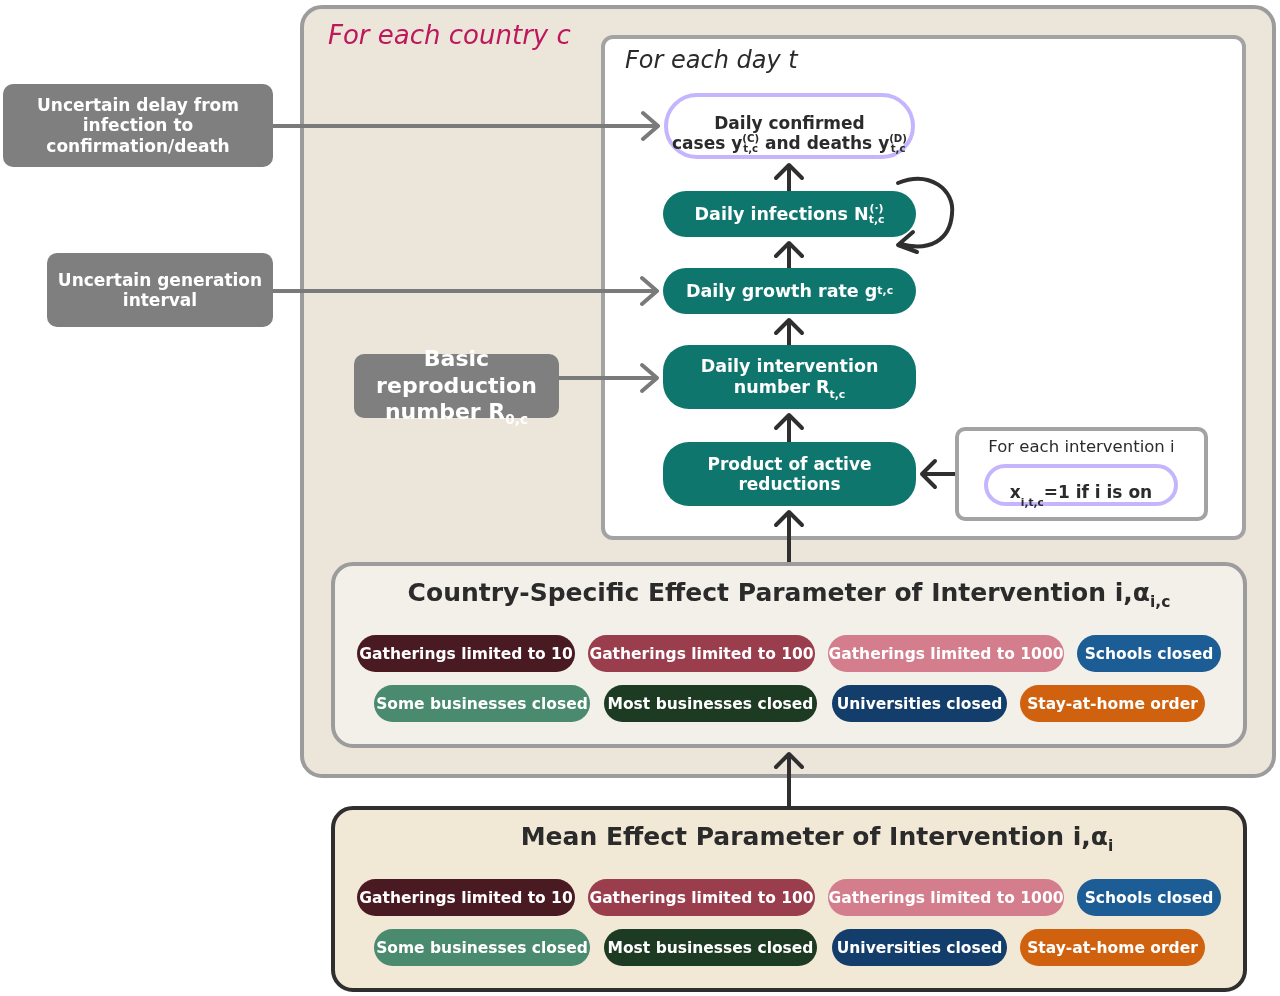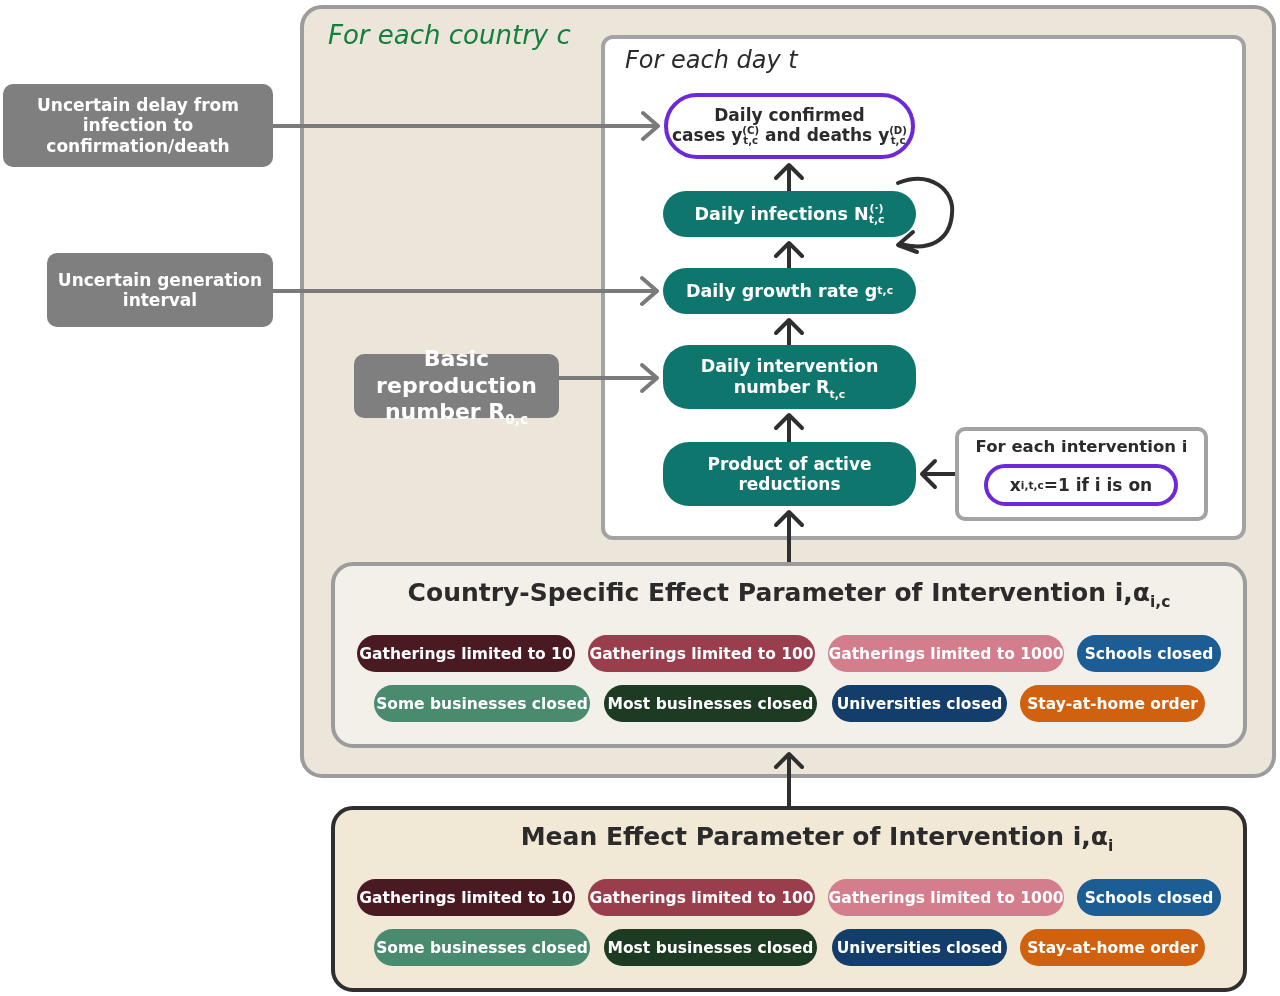--- a/index.html
+++ b/index.html
@@ -3,50 +3,50 @@
 <meta charset="utf-8">
 <style>
   html, body { margin:0; padding:0; background:#ffffff; }
   body { width:1280px; height:996px; position:relative; overflow:hidden;
          font-family:"DejaVu Sans", "Liberation Sans", sans-serif; color:#2b2b2b; }
   .abs { position:absolute; box-sizing:border-box; }
 
   
   #country-panel { left:300px; top:5px; width:976px; height:773px;
     background:#ece6da; border:4px solid #9c9c9c; border-radius:22px; }
-  #country-title { left:328px; top:20px; font-size:26px; font-style:italic; color:#15803d; }
+  #country-title { left:328px; top:20px; font-size:26px; font-style:italic; color:#be185d; }
 
   
   #day-panel { left:601px; top:35px; width:645px; height:505px;
     background:#ffffff; border:4px solid #a3a3a3; border-radius:12px; }
   #day-title { left:625px; top:46px; font-size:24px; font-style:italic; color:#2b2b2b; }
 
   
   .node { display:flex; align-items:center; justify-content:center; text-align:center;
     font-weight:bold; line-height:1.2; color:#fff; }
   .dark { background:#0f766e; border-radius:26px; }
   .grey { background:#7f7f7f; border-radius:10px; font-size:17px; }
-  .white-node { background:#fff; color:#2b2b2b; border:4px solid #6d28d9; border-radius:34px; }
+  .white-node { background:#fff; color:#2b2b2b; border:4px solid #c4b5fd; border-radius:34px;align-items:flex-end; }
 
   sub, sup { font-size:0.62em; line-height:0; }
 
   #node-confirmed { left:664px; top:93px; width:251px; height:66px; font-size:17px; }
   #node-infections { left:663px; top:191px; width:253px; height:46px; font-size:17.5px; }
   #node-growth { left:663px; top:268px; width:253px; height:46px; font-size:17.5px; }
   #node-reproduction { left:663px; top:345px; width:253px; height:64px; font-size:17.5px; }
   #node-product { left:663px; top:442px; width:253px; height:64px; font-size:17px; }
 
   #node-delay { left:3px; top:84px; width:270px; height:83px; font-size:17px; }
   #node-generation { left:47px; top:253px; width:226px; height:74px; font-size:17px; }
   #node-basic { left:354px; top:354px; width:205px; height:64px; font-size:22px; }
 
   
   #intervention-box { left:955px; top:427px; width:253px; height:94px; background:#fff;
     border:4px solid #a3a3a3; border-radius:10px; }
-  #intervention-title { left:955px; top:437px; width:253px; text-align:center; font-size:16.5px; font-weight:bold; color:#2b2b2b; }
+  #intervention-title { left:955px; top:437px; width:253px; text-align:center; font-size:16.5px; font-weight:normal; color:#2b2b2b; }
   #intervention-pill { left:984px; top:464px; width:194px; height:42px; font-size:17px; border-radius:22px; }
 
   
   #country-specific { left:331px; top:562px; width:916px; height:186px;
     background:#f3f0ea; border:4px solid #9c9c9c; border-radius:22px; }
   #mean-panel { left:331px; top:806px; width:916px; height:186px;
     background:#f2e8d6; border:4px solid #2f2f2f; border-radius:22px; }
   .panel-title { text-align:center; font-size:25px; font-weight:bold; color:#2b2b2b; width:916px; }
   #cs-title { left:331px; top:578px; }
   #mean-title { left:331px; top:822px;margin-left:28px; }

